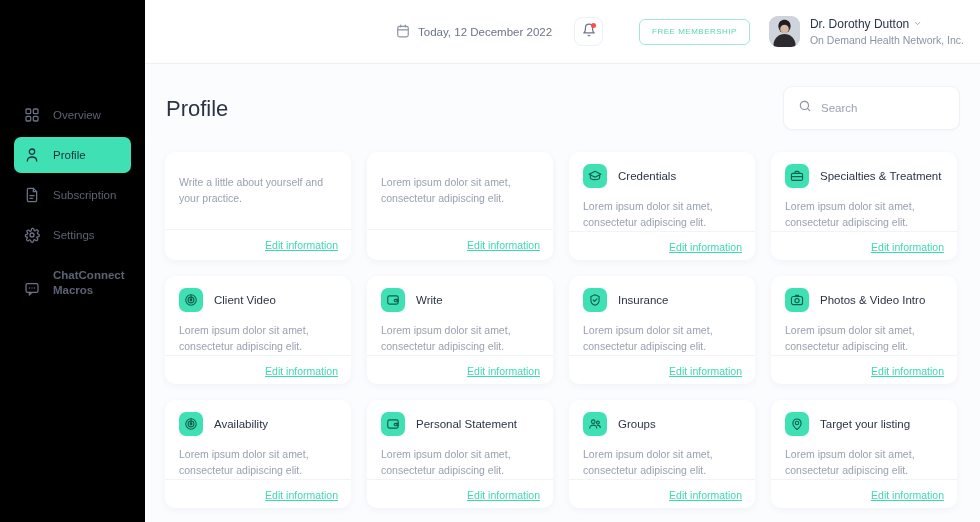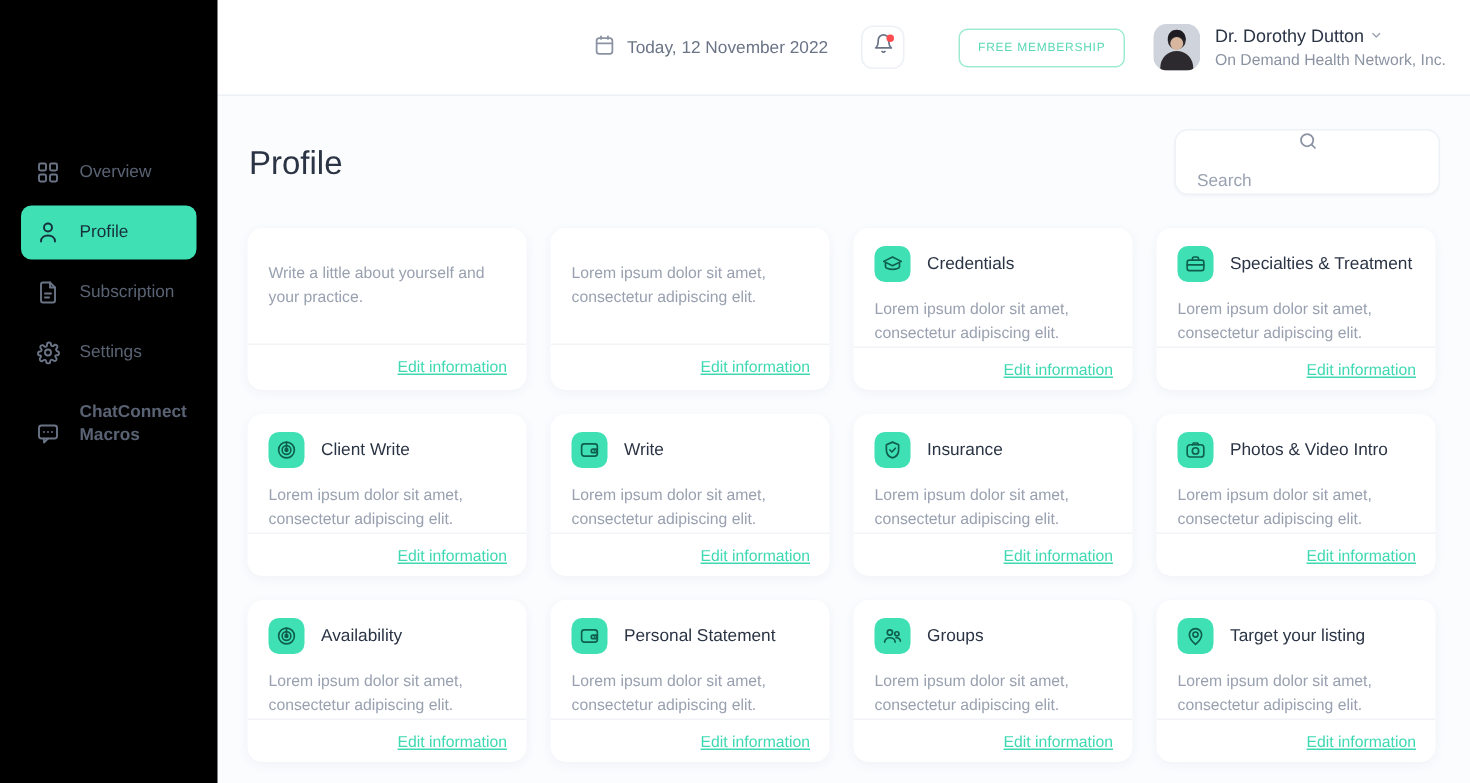--- a/index.html
+++ b/index.html
@@ -75,21 +75,20 @@
 
   .content { flex: 1; padding: 22px 20px 0 20px; overflow: hidden; position: relative; }
 
   .page-head { display: flex; align-items: flex-start; justify-content: space-between; padding: 0 0 0 1px; }
   .page-title { font-size: 22px; font-weight: 400; color: #2b3445; margin-top: 10px; }
   .search {
     width: 177px; height: 44px;
     background: #fff; border: 1px solid #eef1f6; border-radius: 9px;
     display: flex; align-items: center; gap: 9px; padding: 0 14px;
     box-shadow: 0 1px 2px rgba(30,40,70,.03);
-    flex-direction: column;
   }
   .search input {
     border: none; outline: none; background: transparent;
     font-family: inherit; font-size: 11.5px; color: #6b7486; width: 100%;
   }
   .search input::placeholder { color: #9aa2b1; }
 
   
   .grid {
     display: grid;
@@ -196,21 +195,21 @@
 
       <div class="date-chip">
         <span>
           <svg width="14" height="14" viewBox="0 0 24 24" fill="none" stroke="#8b93a3" stroke-width="2" stroke-linecap="round" stroke-linejoin="round">
             <rect x="3" y="4" width="18" height="18" rx="3"></rect>
               <line x1="3" y1="10" x2="21" y2="10"></line>
             <line x1="8" y1="2" x2="8" y2="5"></line>
               <line x1="16" y1="2" x2="16" y2="5"></line>
           </svg>
         </span>
-        <span>Today, 12 November 2022</span>
+        <span>Today, 12 December 2022</span>
       </div>
 
       <div class="bell-btn">
         <span>
           <svg width="14" height="14" viewBox="0 0 24 24" fill="none" stroke="#6b7486" stroke-width="2" stroke-linecap="round" stroke-linejoin="round">
             <path d="M18 8a6 6 0 1 0-12 0c0 7-3 9-3 9h18s-3-2-3-9"></path>
             <path d="M13.7 21a2 2 0 0 1-3.4 0"></path>
           </svg>
         </span>
         <span class="bell-dot"></span>
@@ -312,21 +311,21 @@
             <div class="card-body">
               <div class="card-head">
                 <span class="card-ico">
                   <svg width="14" height="14" viewBox="0 0 24 24" fill="none" stroke="#0f5f4c" stroke-width="1.9" stroke-linecap="round" stroke-linejoin="round">
                     <circle cx="12" cy="12" r="9"></circle>
                     <circle cx="12" cy="12" r="5"></circle>
                     <circle cx="12" cy="12" r="1.6" fill="currentColor"></circle>
                     <line x1="12" y1="3" x2="12" y2="12"></line>
                   </svg>
                 </span>
-                <span class="card-title">Client Write</span>
+                <span class="card-title">Client Video</span>
               </div>
               <div class="card-desc">Lorem ipsum dolor sit amet, consectetur adipiscing elit.</div>
             </div>
             <div class="card-foot">
               <a class="edit-link">Edit information</a>
             </div>
           </div>
           <div class="card">
             <div class="card-body">
               <div class="card-head">

